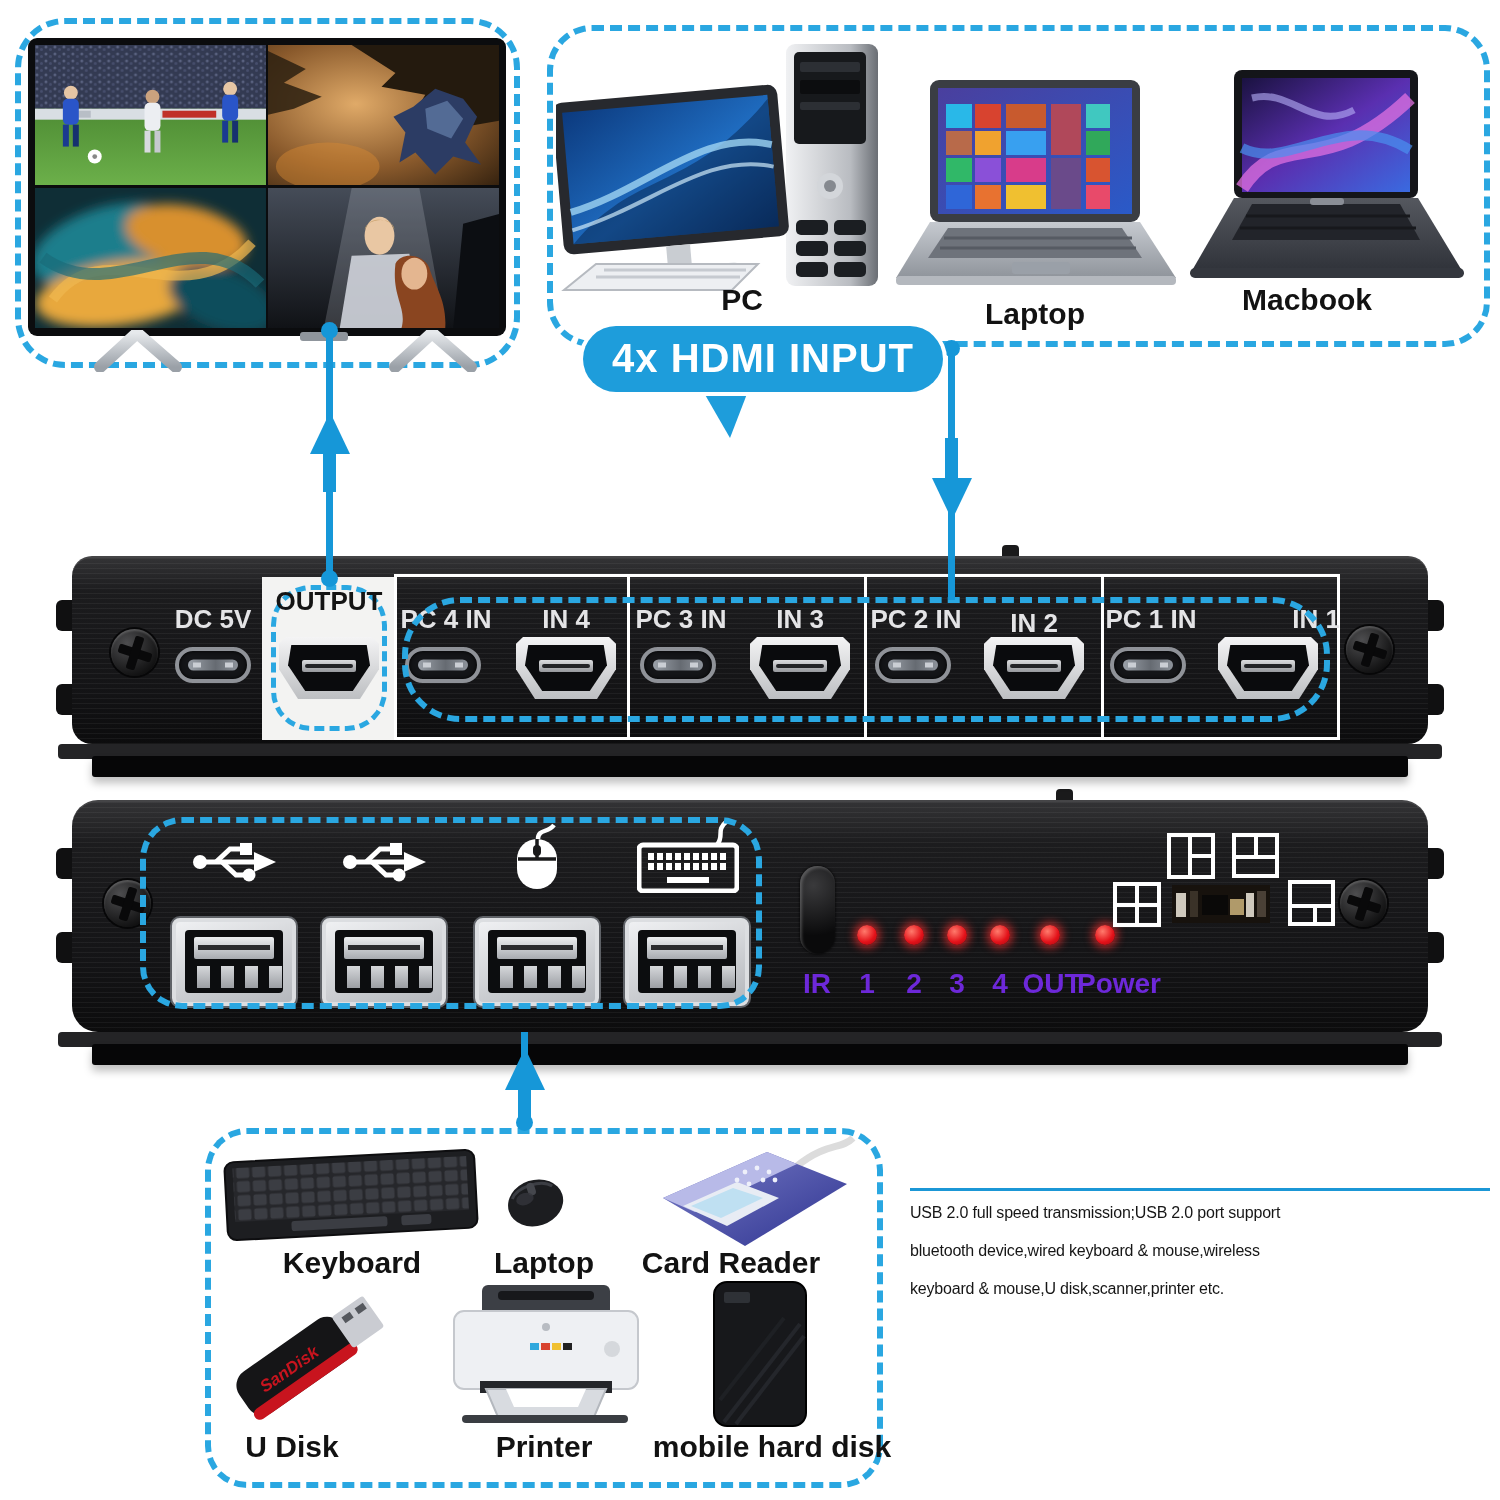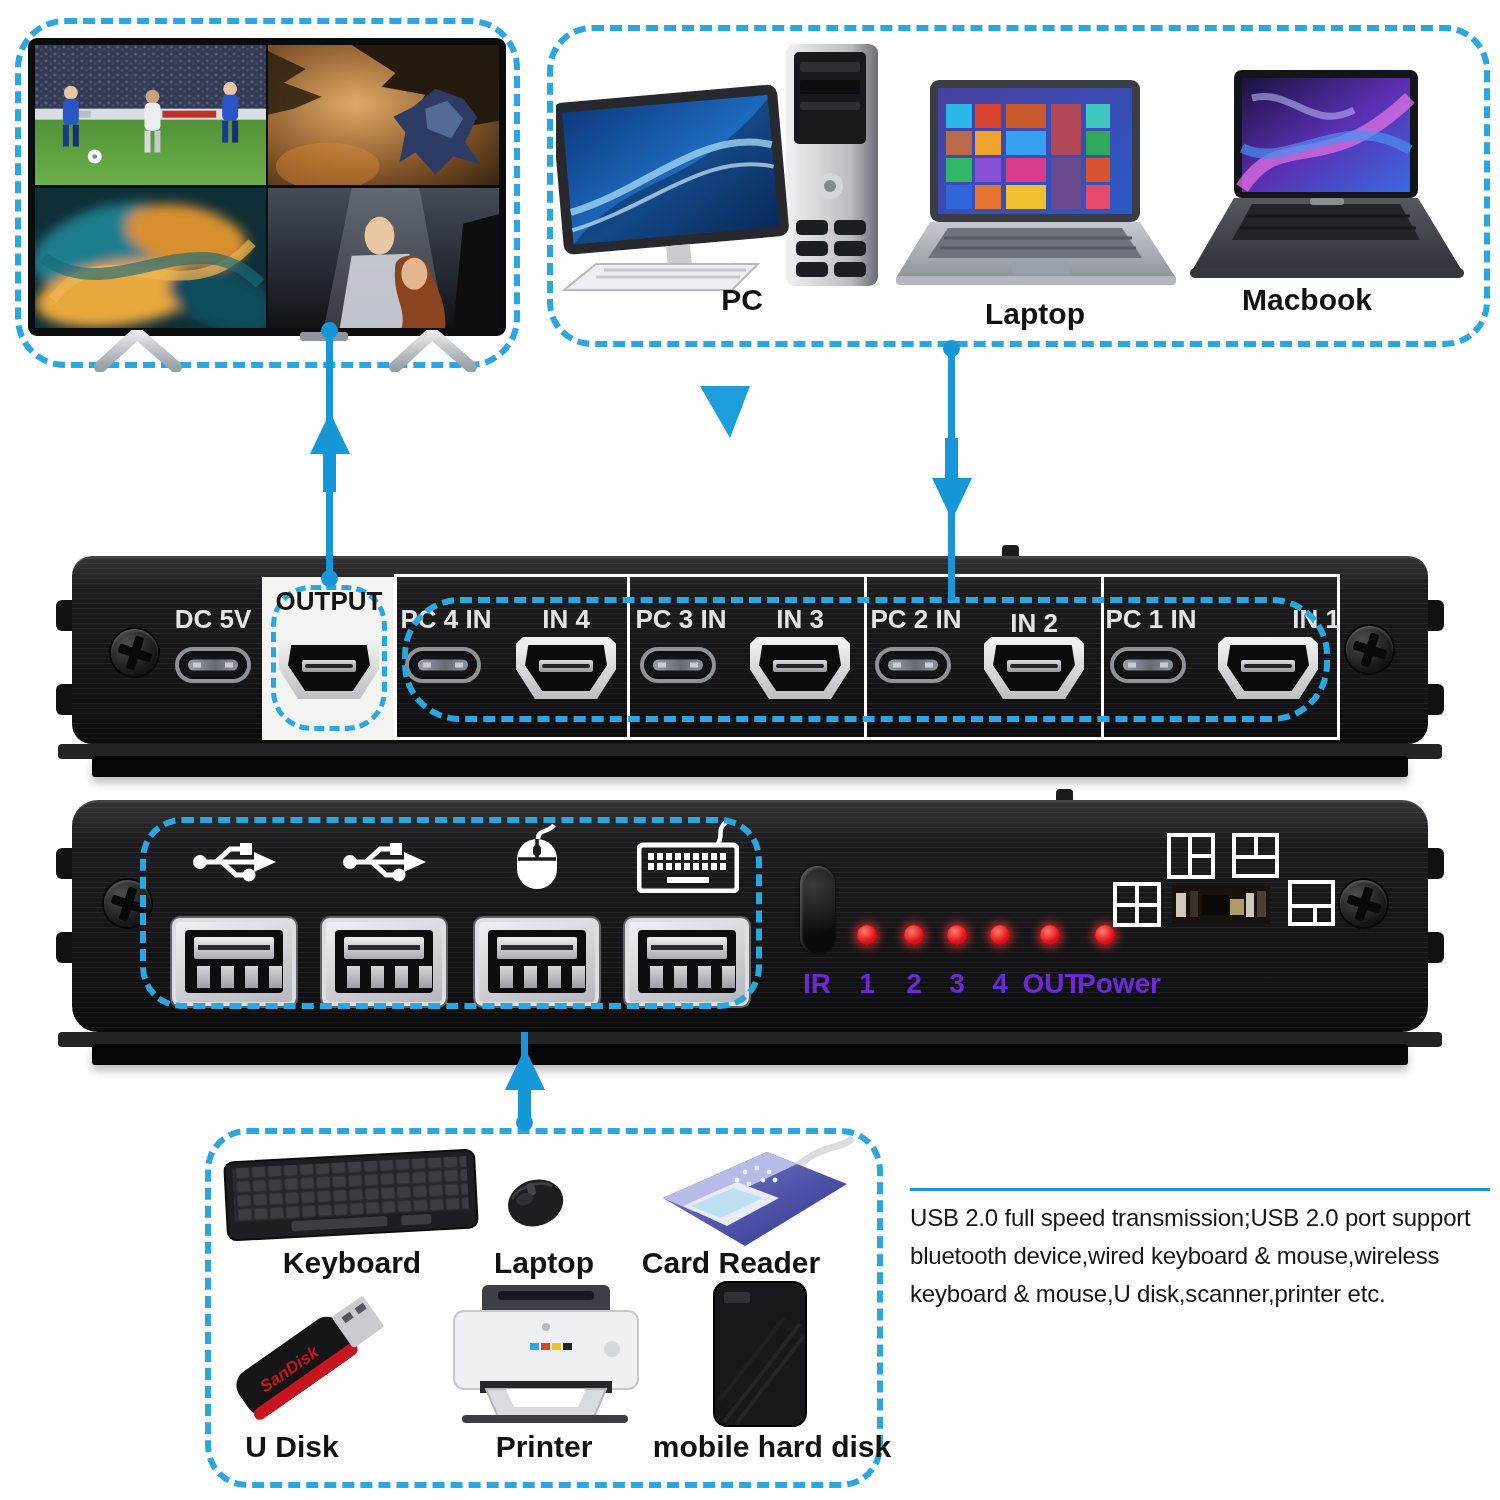--- a/index.html
+++ b/index.html
@@ -94,21 +94,21 @@
   .lay{position:absolute;border:4px solid #fff;z-index:13}
   .lay .dv{position:absolute;background:#fff}
 
   .white-box{position:absolute;left:262px;top:577px;width:134px;height:163px;background:#f3f3f2;z-index:12}
   .inrect{position:absolute;left:394px;top:574px;width:946px;height:166px;border:3px solid #fff;z-index:12}
   .inrect .sep{position:absolute;top:0;bottom:0;width:3px;background:#fff}
 
   .note-title{position:absolute;left:910px;top:1142px;color:#1b97d6;font-size:32px;font-weight:800;
               white-space:nowrap;z-index:5}
   .note-rule{position:absolute;left:910px;top:1188px;width:580px;height:3px;background:#1b97d6;z-index:5}
-  .note-line{position:absolute;left:910px;color:#161616;font-size:24px;letter-spacing:-0.2px;
+  .note-line{position:absolute;left:910px;color:#161616;font-size:16px;letter-spacing:-0.2px;
              white-space:nowrap;z-index:5}
 </style>
 </head>
 <body>
 
 <div id="canvas">
 
   <div class="dash" style="left:15px;top:18px;width:505px;height:350px;border-radius:50px;z-index:5"></div>
 
   <div class="abs" style="left:28px;top:38px;width:478px;height:298px;background:#0b0c0e;border-radius:9px;
@@ -316,20 +316,21 @@
     <polygon points="44,128 228,128 274,204 0,204" fill="url(#mcd)"></polygon>
     <polygon points="62,134 210,134 230,170 42,170" fill="#22242a"></polygon>
     <line x1="56" y1="146" x2="220" y2="146" stroke="#17181c" stroke-width="3"></line>
     <line x1="50" y1="158" x2="226" y2="158" stroke="#17181c" stroke-width="3"></line>
     <rect x="120" y="128" width="34" height="7" rx="3" fill="#8a8e96"></rect>
     <rect x="0" y="198" width="274" height="10" rx="5" fill="#34373e"></rect>
   </svg>
   <div class="blabel" style="left:1307px;top:283px">Macbook</div>
 
   <div class="bubble-tail"></div>
+  <div class="bubble">4x HDMI INPUT</div>
 
   <div class="vline" style="left:326px;top:330px;height:248px"></div>
   <div class="cdot" style="left:321px;top:322px"></div>
   <div class="cdot" style="left:321px;top:570px"></div>
   <div class="tri-up" style="left:310px;top:412px"></div>
   <div class="shaft" style="left:323px;top:452px;height:40px"></div>
 
   <div class="vline" style="left:948px;top:348px;height:252px"></div>
   <div class="cdot" style="left:943px;top:340px"></div>
   <div class="shaft" style="left:945px;top:438px;height:42px"></div>

